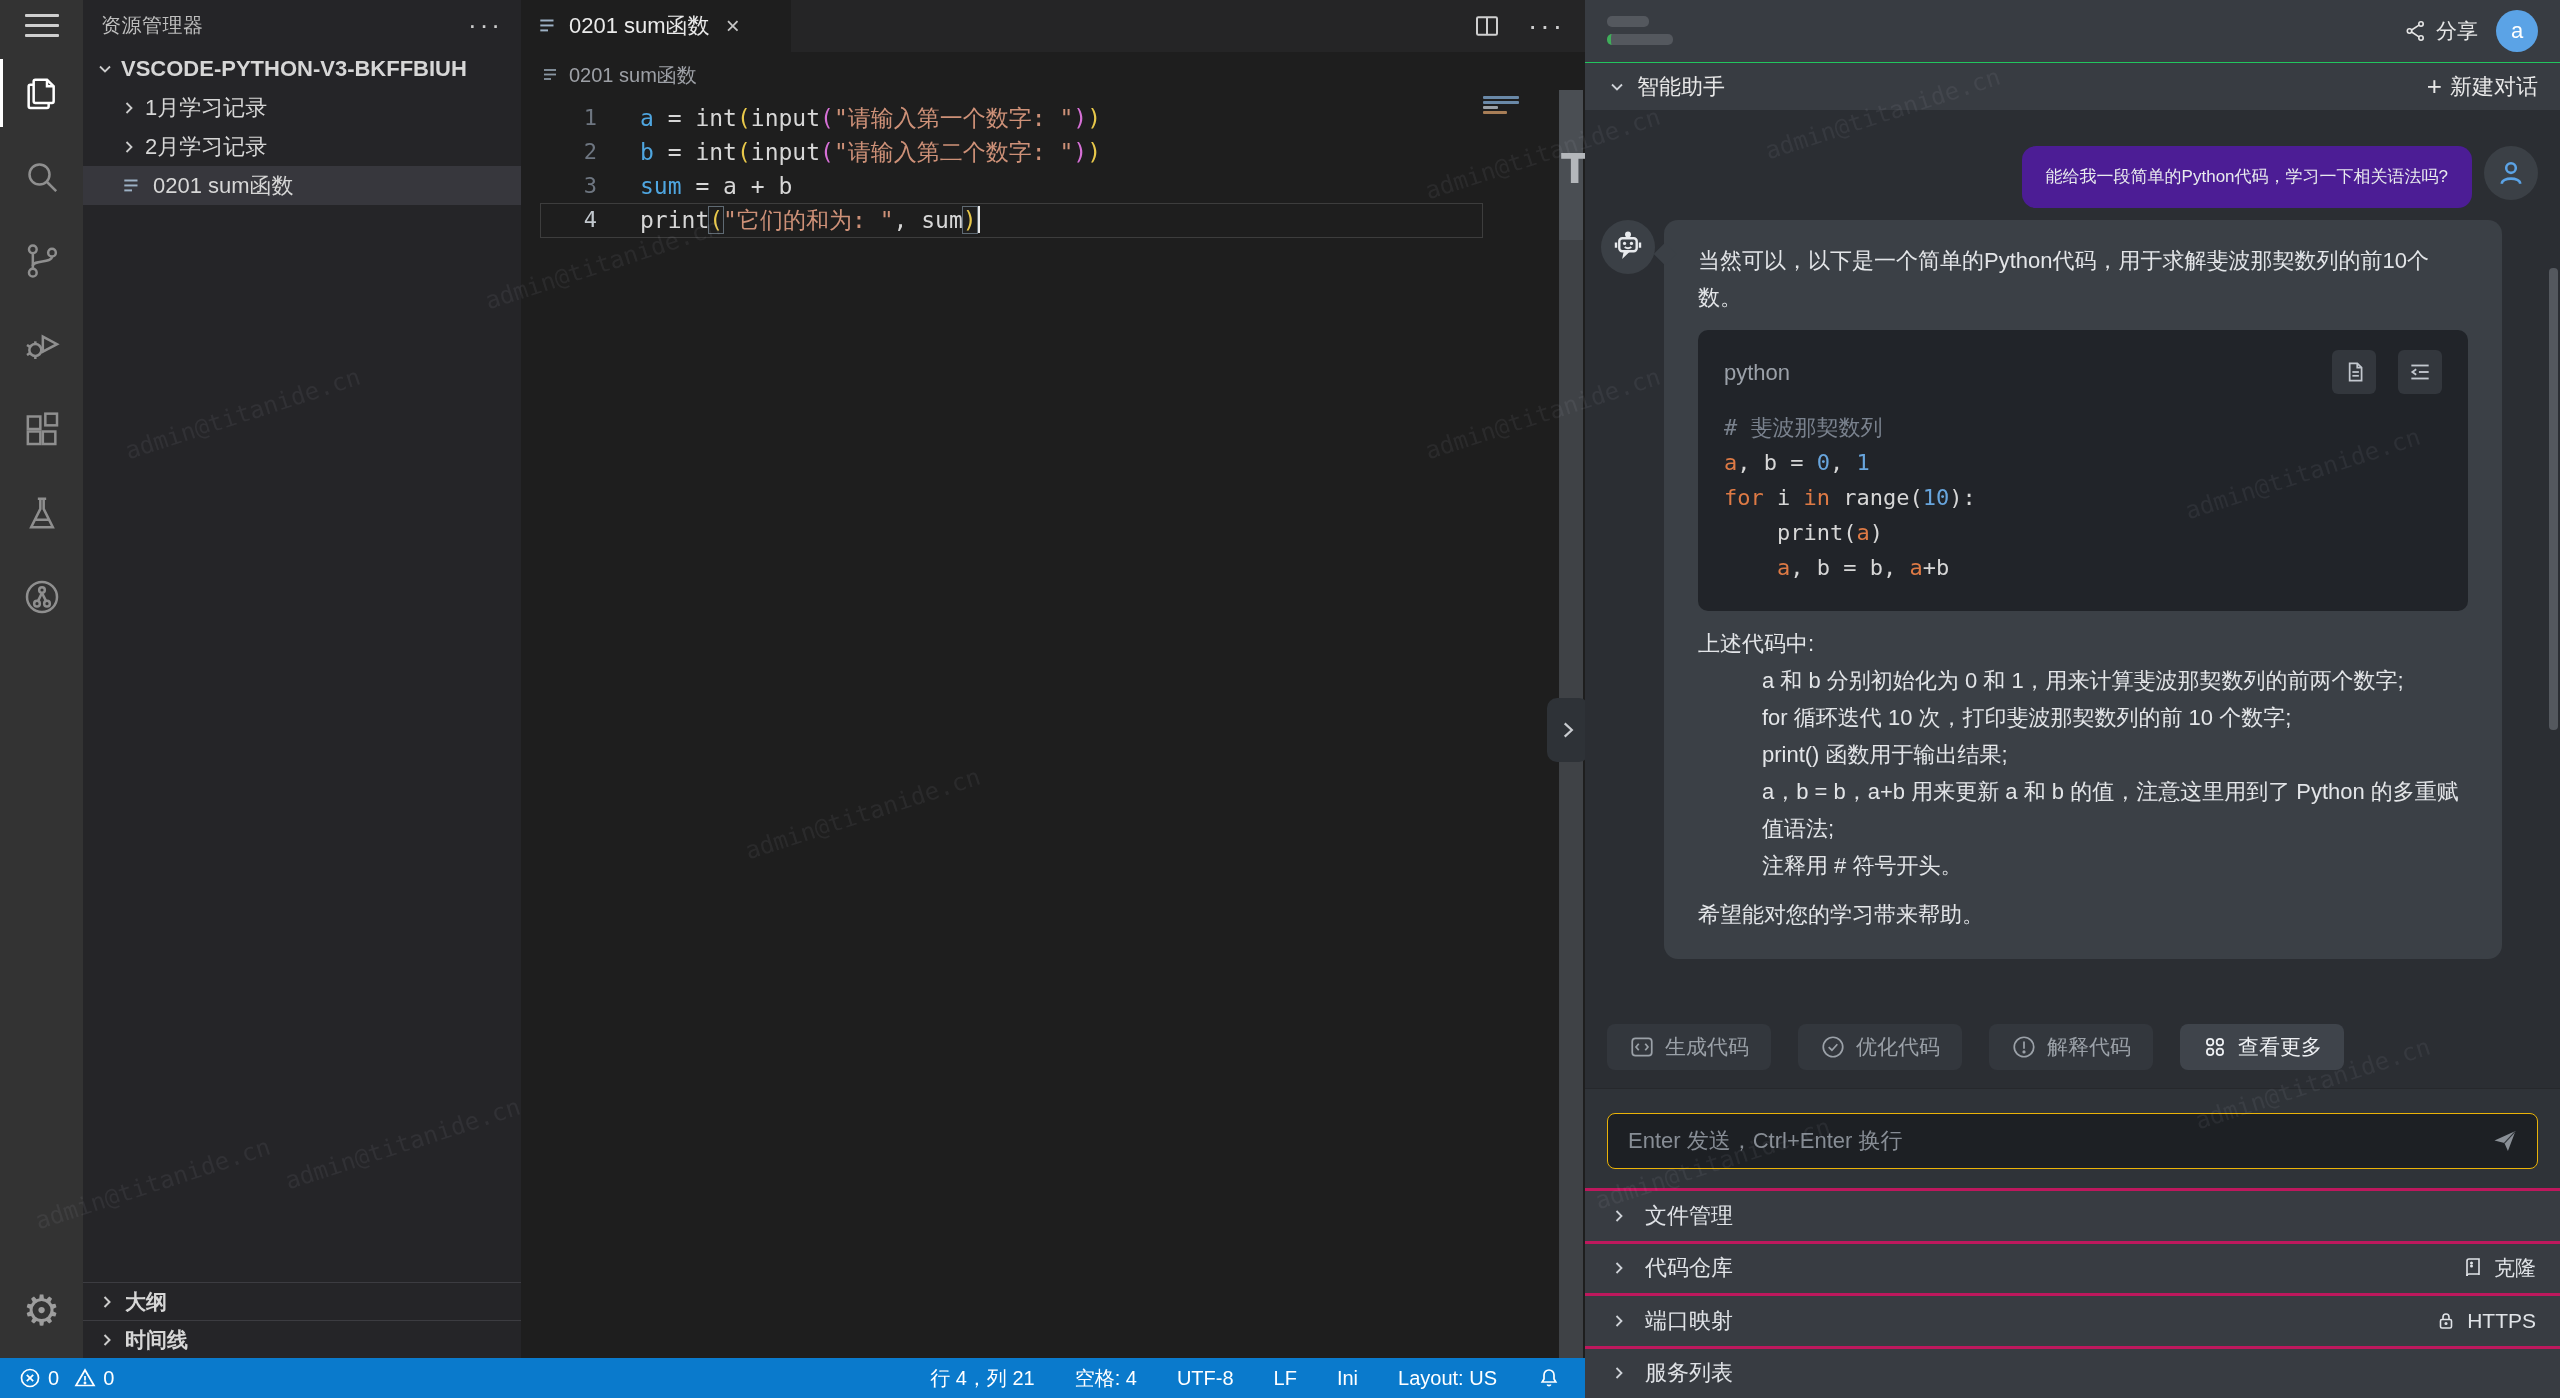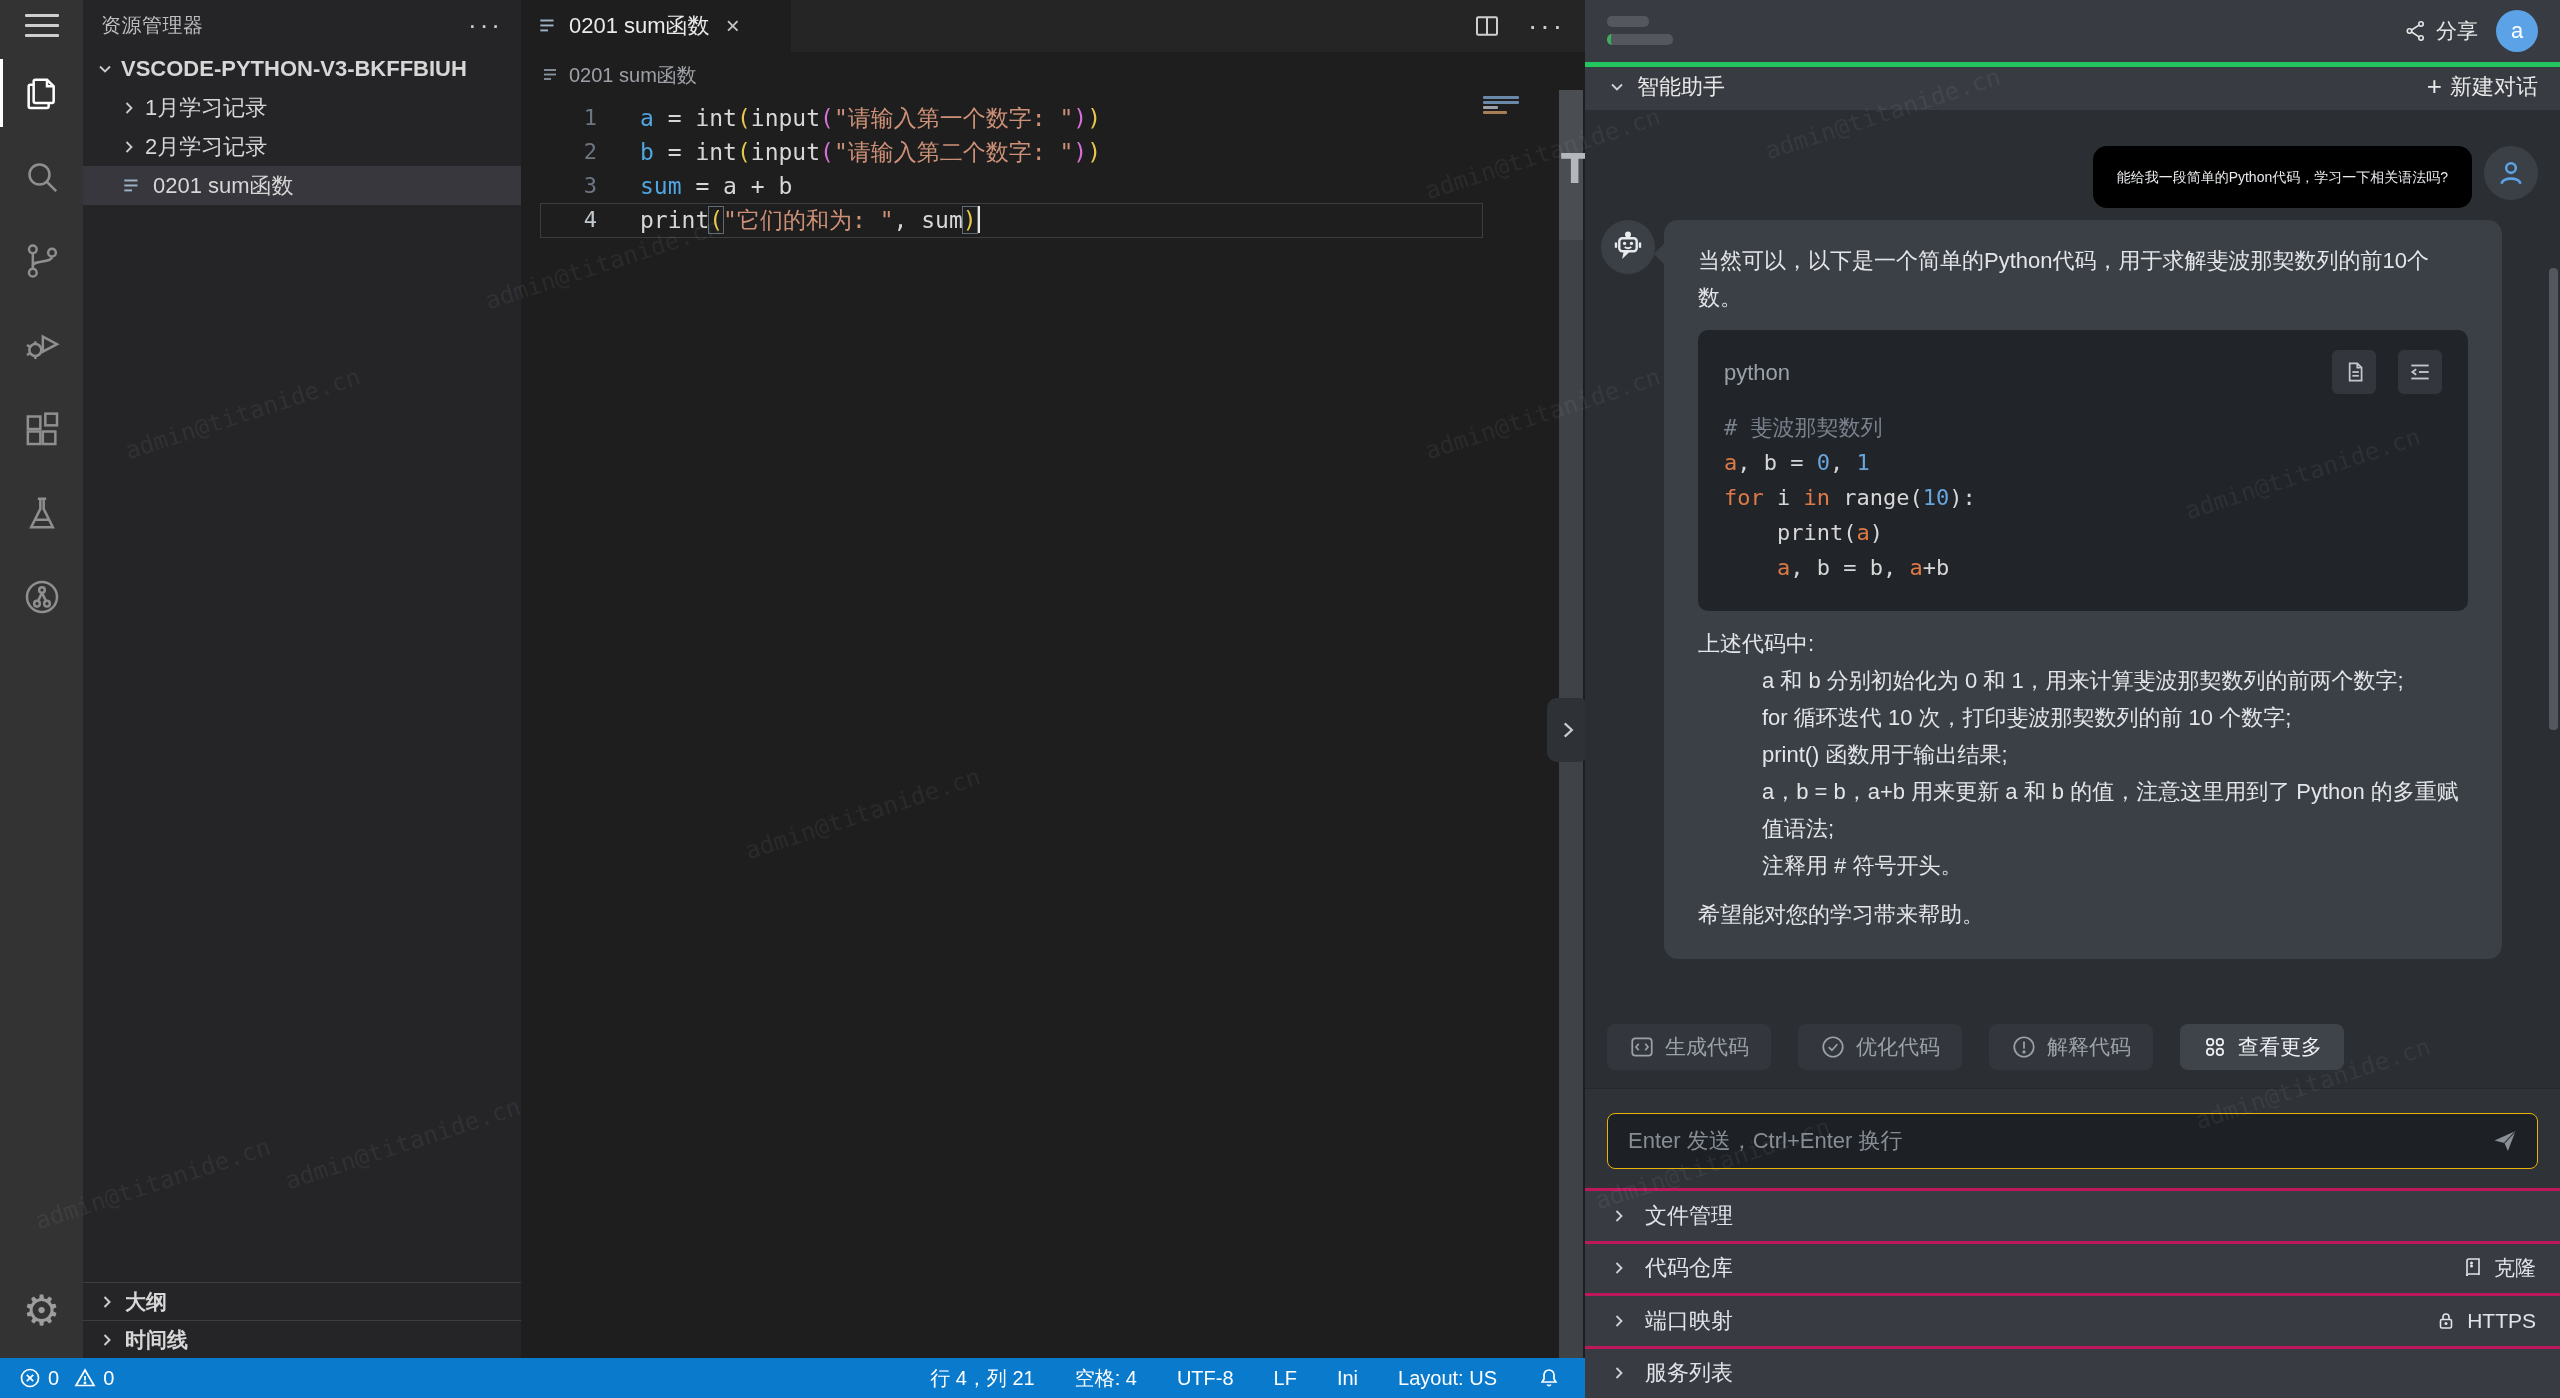--- a/index.html
+++ b/index.html
@@ -69,36 +69,36 @@
   
   #statusbar{left:0;top:1358px;width:1585px;height:40px;background:#0a7acc;color:#ffffff;
     display:flex;align-items:center;font-size:20px;}
   .st-left{display:flex;align-items:center;gap:6px;padding-left:18px;cursor:pointer;}
   .st-right{margin-left:auto;display:flex;align-items:center;gap:40px;padding-right:24px;}
   .st-item{cursor:pointer;white-space:nowrap;}
   .st-bell{cursor:pointer;}
 
   
   #rpanel{left:1585px;top:0;width:975px;height:1398px;background:#383c42;}
-  #rp-top{position:absolute;left:0;top:0;right:0;height:62px;border-bottom:5px solid #22c55e;}
+  #rp-top{position:absolute;left:0;top:0;right:0;height:62px;border-bottom:1px solid #22c55e;}
   .sk-bars{position:absolute;left:22px;top:16px;cursor:pointer;}
   .sk-bars .b1{width:42px;height:11px;border-radius:5px;background:#54585e;}
   .sk-bars .b2{width:62px;height:11px;border-radius:5px;background:#54585e;margin-top:7px;border-left:4px solid #3fae5a;}
   .rp-top-right{position:absolute;right:22px;top:0;height:62px;display:flex;align-items:center;gap:18px;}
   .share{display:flex;align-items:center;gap:8px;color:#e6e6e6;font-size:21px;cursor:pointer;}
   .avatar-a{width:42px;height:42px;border-radius:50%;background:#5ba3e6;color:#ffffff;font-size:22px;
     display:flex;align-items:center;justify-content:center;cursor:pointer;}
   #rp-sec{position:absolute;left:0;top:63px;right:0;height:47px;display:flex;align-items:center;padding:0 22px;}
   .rp-sec-title{display:flex;align-items:center;gap:10px;color:#e8e8e8;font-size:22px;cursor:pointer;}
   .newchat{margin-left:auto;display:flex;align-items:center;gap:8px;color:#e8e8e8;font-size:22px;cursor:pointer;}
   .newchat .plus{font-size:26px;}
 
   #chat{position:absolute;left:0;top:110px;right:0;height:978px;background:#2b2e33;overflow:hidden;}
   .msg-user{display:flex;justify-content:flex-end;align-items:flex-start;margin:36px 22px 0 22px;gap:12px;}
-  .user-bubble{background:#000000;border-radius:14px;padding:16px 24px;color:#e9ebee;font-size:14px;line-height:30px;max-width:640px;}
+  .user-bubble{background:#4c1d95;border-radius:14px;padding:16px 24px;color:#e9ebee;font-size:17px;line-height:30px;max-width:640px;}
   .chat-avatar{width:54px;height:54px;border-radius:50%;background:#3b4046;flex:none;
     display:flex;align-items:center;justify-content:center;}
   .msg-ai{display:flex;align-items:flex-start;margin:12px 22px 0 16px;gap:9px;}
   .ai-bubble{position:relative;background:#3b4046;border-radius:14px;padding:22px 34px 26px 34px;
     width:838px;box-sizing:border-box;color:#e3e5e8;font-size:22px;line-height:37px;}
   .ai-bubble::before{content:"";position:absolute;left:-7px;top:26px;width:16px;height:16px;background:#3b4046;transform:rotate(45deg);}
   .codeblock{background:#212429;border-radius:10px;margin:14px 0 14px 0;padding:18px 26px 26px 26px;}
   .cb-head{display:flex;align-items:center;height:48px;}
   .cb-lang{color:#9ba1a9;font-size:22px;}
   .cb-btns{margin-left:auto;display:flex;gap:22px;}

